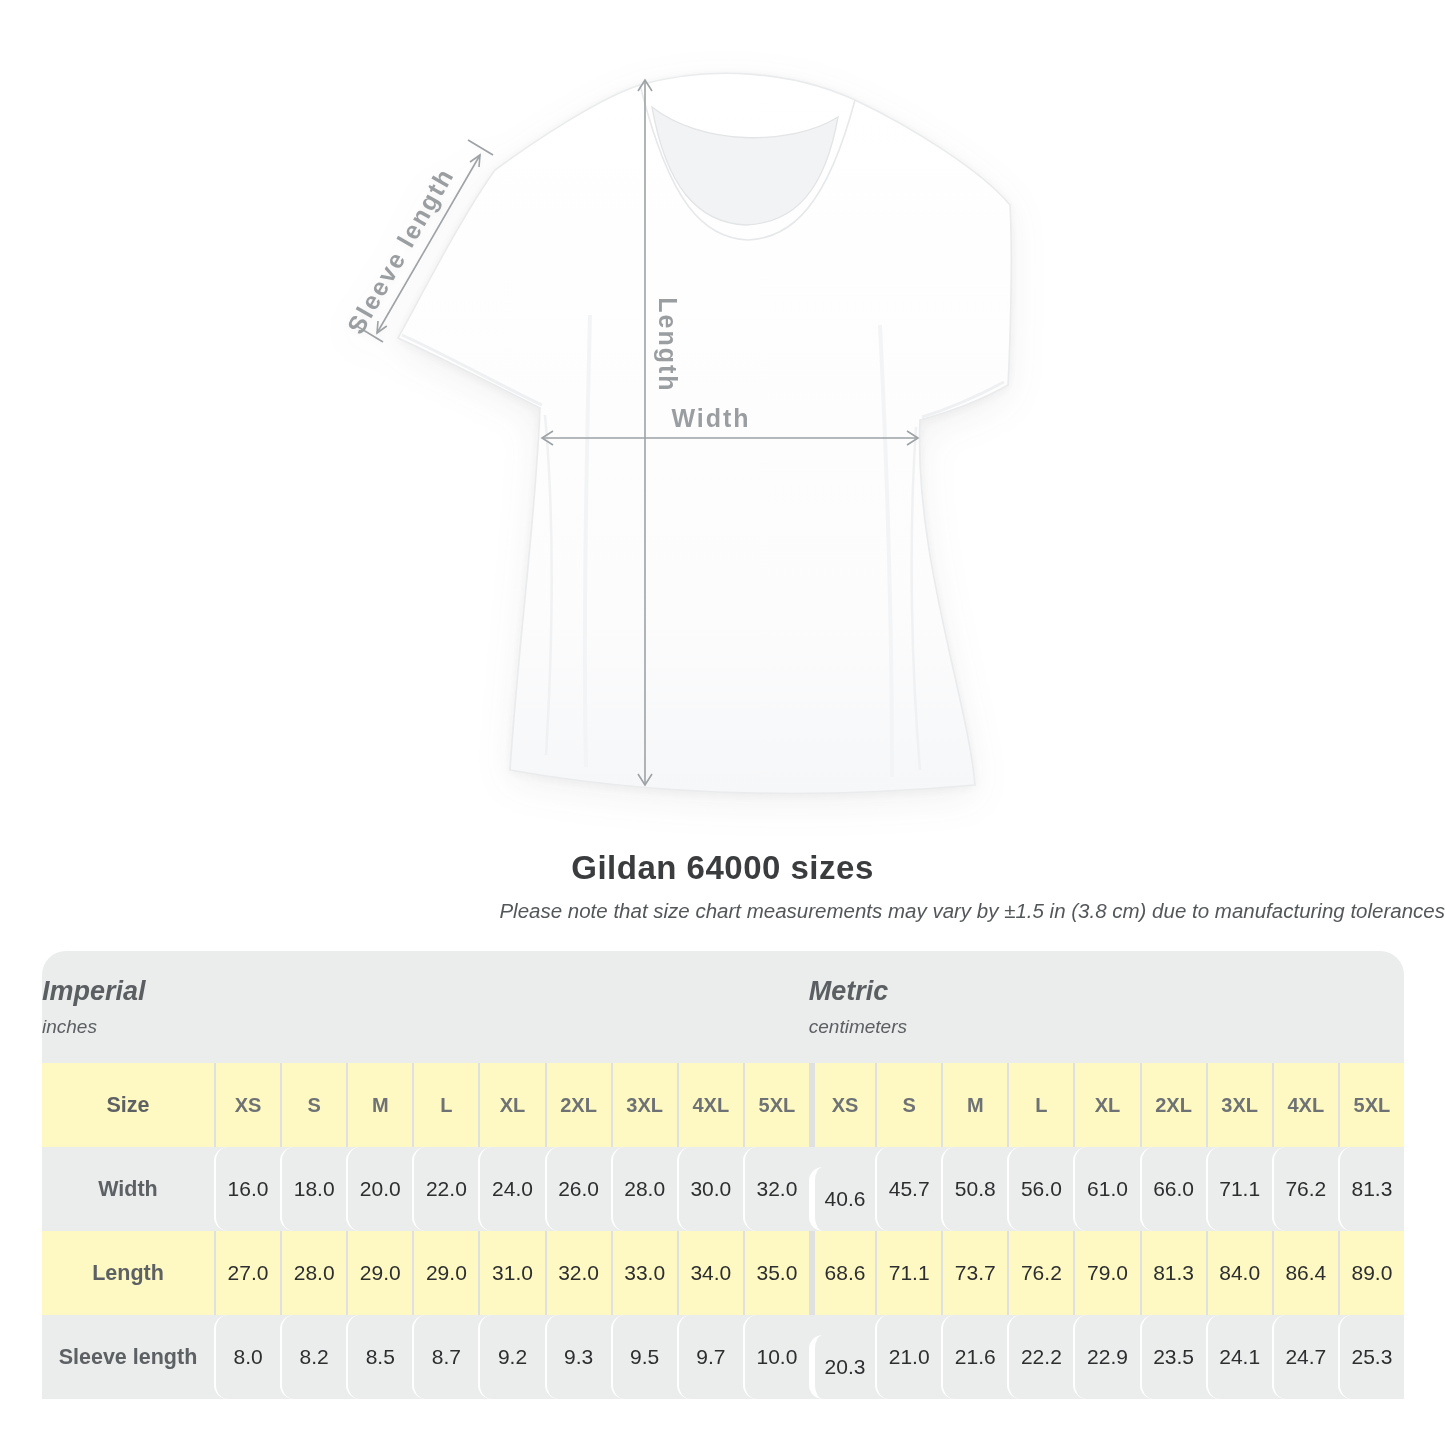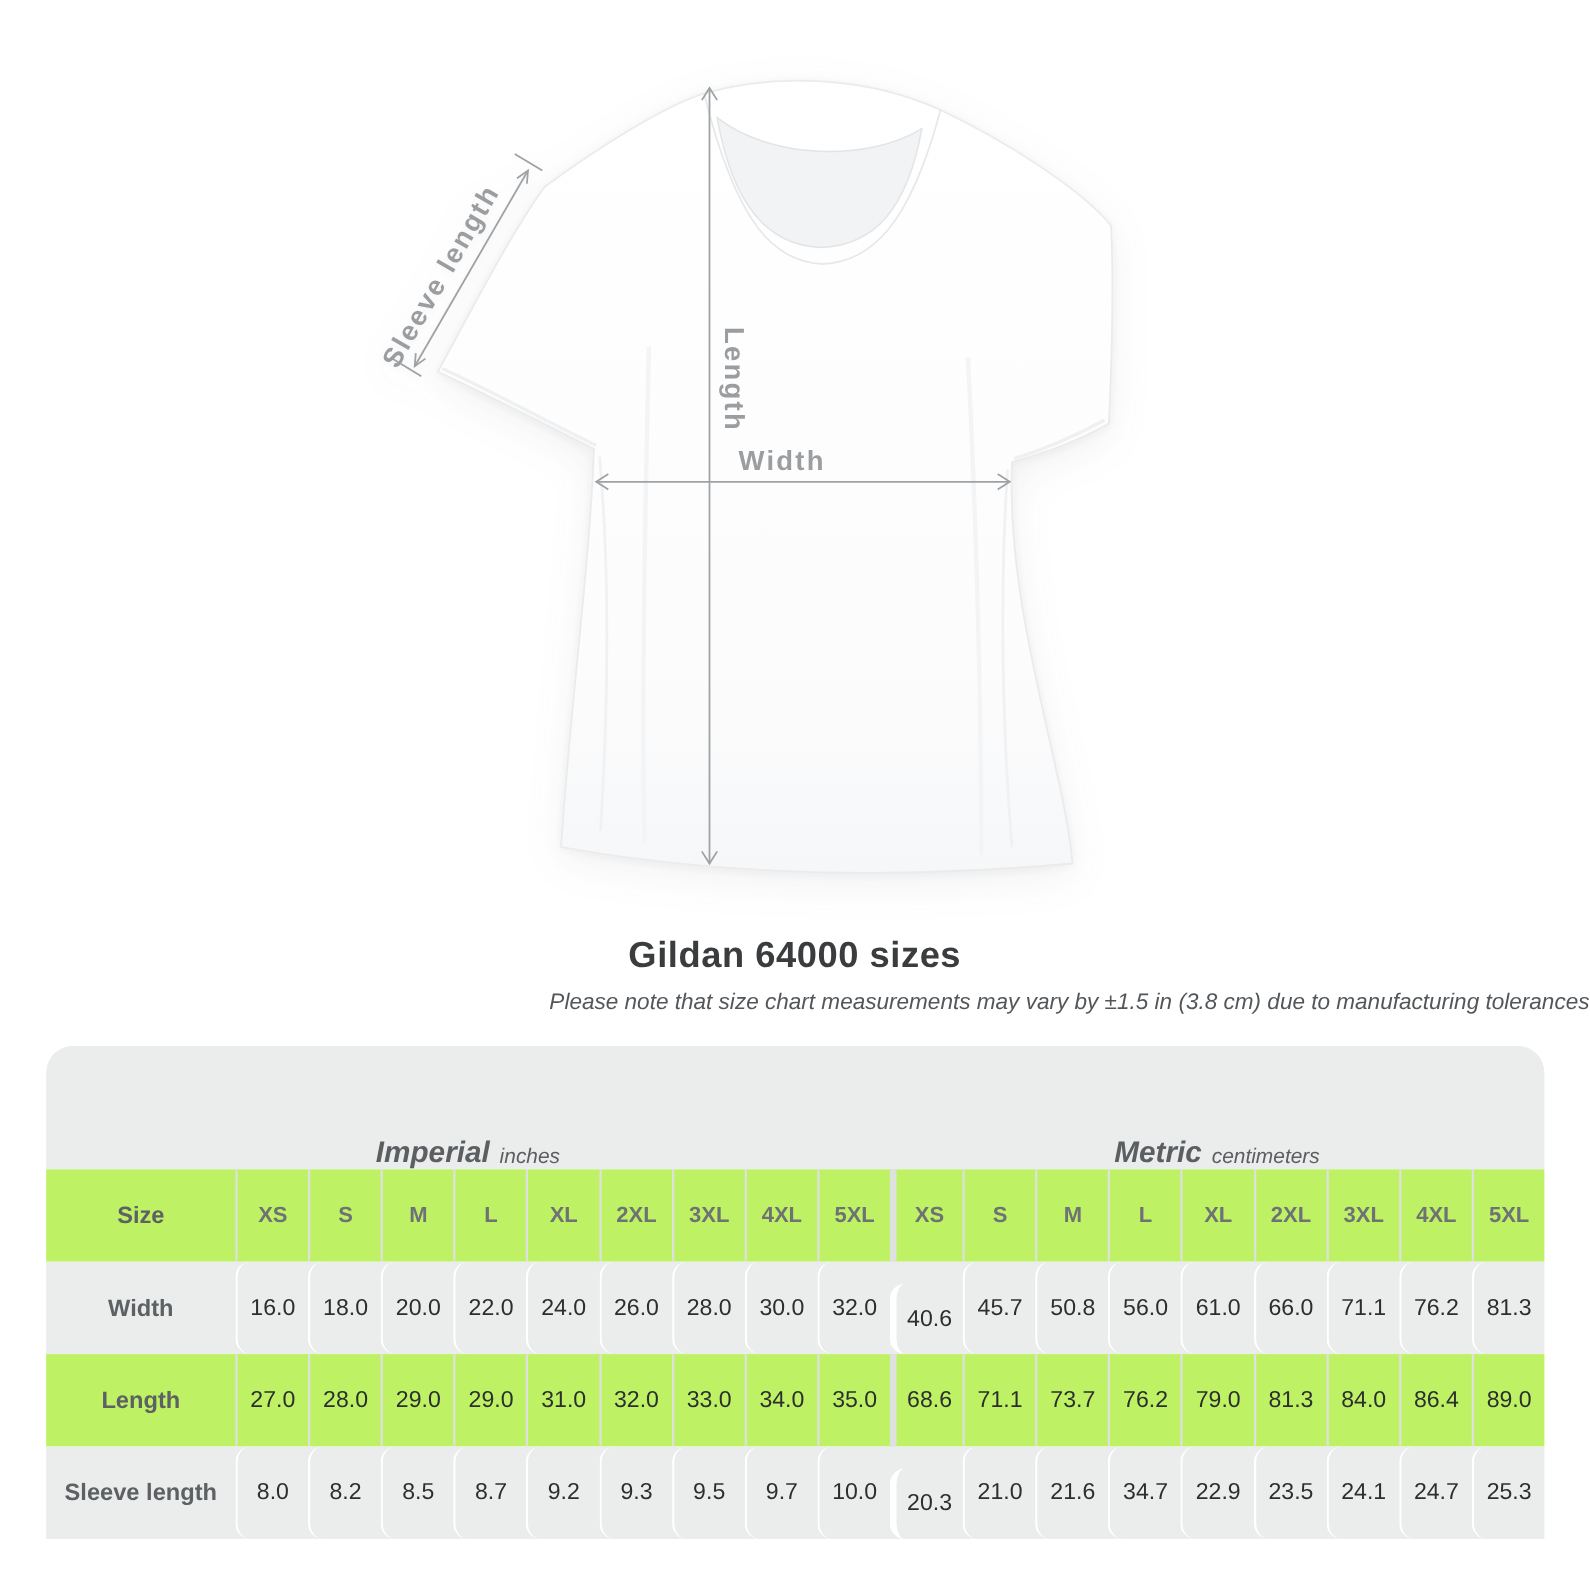--- a/index.html
+++ b/index.html
@@ -20,31 +20,31 @@
   .page-note{
     position:absolute;top:899px;left:0;width:100%;text-align:right;
     font-size:20.5px;font-style:italic;color:#54575a;
   }
   
   .size-table{position:absolute;left:42px;top:951px;width:1362px;}
   .band{
     height:112px;background:#ebecec;border-radius:24px 24px 0 0;
     display:flex;color:#5b5f62;
   }
-  .band-half{display:flex;flex-direction:row;align-items:flex-end;justify-content:center;gap:9px;}
+  .band-half{display:flex;flex-direction:column;align-items:flex-start;justify-content:center;gap:9px;}
   .band-left{width:56.3%;}
   .band-right{width:43.7%;}
   .band-title{font-size:27px;font-weight:bold;font-style:italic;}
   .band-unit{font-size:19px;font-style:italic;}
   .row{display:grid;grid-template-columns:172px repeat(18,1fr);height:84px;}
   .cell{
     display:flex;align-items:center;justify-content:center;
     font-size:21px;color:#2c2e2f;
   }
-  .row.white{background:#bef264;}
+  .row.white{background:#fef9c3;}
   .row.gray{background:#ebecec;}
   .row.white .cell + .cell{border-left:2px solid #dfe0e0;}
   .row.gray  .cell + .cell{border-left:2px solid #ffffff;border-radius:14px;}
   .row.white .cell.divider{border-left-width:6px;}
   .row.gray  .cell.divider{border-left-width:6px;margin-top:20px;}
   .col-head{font-weight:bold;font-size:20px;color:#6e7275;}
   .label-cell{font-weight:bold;font-size:21.5px;color:#5d6164;}
   .row:last-child .cell:first-child{border-bottom-left-radius:24px;}
   .row:last-child .cell:last-child{border-bottom-right-radius:24px;}
 </style>
@@ -195,21 +195,21 @@
         <div class="cell ">8.5</div>
         <div class="cell ">8.7</div>
         <div class="cell ">9.2</div>
         <div class="cell ">9.3</div>
         <div class="cell ">9.5</div>
         <div class="cell ">9.7</div>
         <div class="cell ">10.0</div>
         <div class="cell divider">20.3</div>
         <div class="cell ">21.0</div>
         <div class="cell ">21.6</div>
-        <div class="cell ">34.7</div>
+        <div class="cell ">22.2</div>
         <div class="cell ">22.9</div>
         <div class="cell ">23.5</div>
         <div class="cell ">24.1</div>
         <div class="cell ">24.7</div>
         <div class="cell ">25.3</div>
       </div>
     </div>
 </div>
 
 </body></html>

